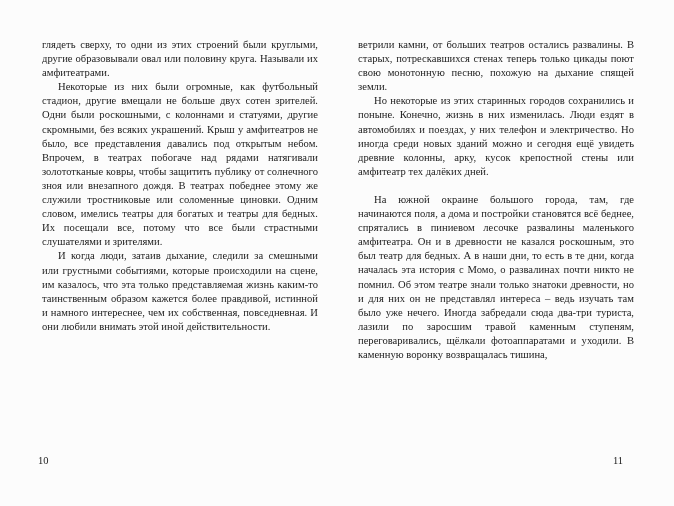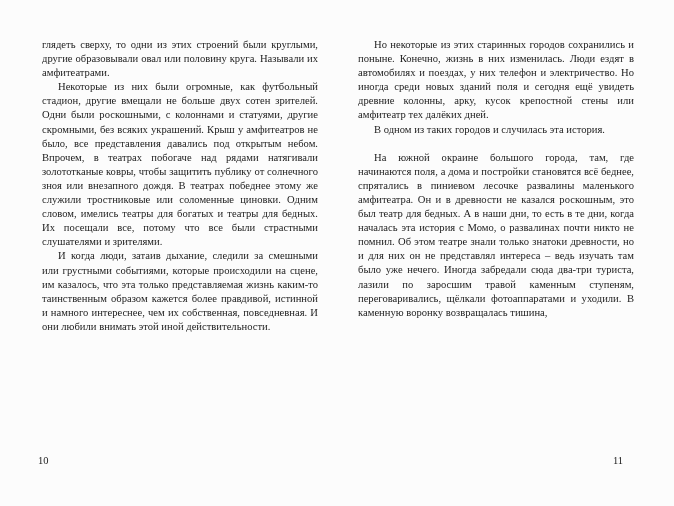--- a/index.html
+++ b/index.html
@@ -47,22 +47,22 @@
 
 <div class="spread">
 
   <div class="text-block left">
       <p class="">глядеть сверху, то одни из этих строений были круглыми, другие образовывали овал или половину круга. Называли их амфитеатрами.</p>
       <p class="indent">Некоторые из них были огромные, как футбольный стадион, другие вмещали не больше двух сотен зрителей. Одни были роскошными, с колоннами и статуями, другие скромными, без всяких украшений. Крыш у амфитеатров не было, все представления давались под открытым небом. Впрочем, в театрах побогаче над рядами натягивали золототканые ковры, чтобы защитить публику от солнечного зноя или внезапного дождя. В театрах победнее этому же служили тростниковые или соломенные циновки. Одним словом, имелись театры для богатых и театры для бедных. Их посещали все, потому что все были страстными слушателями и зрителями.</p>
       <p class="indent">И когда люди, затаив дыхание, следили за смешными или грустными событиями, которые происходили на сцене, им казалось, что эта только представляемая жизнь каким-то таинственным образом кажется более правдивой, истинной и намного интереснее, чем их собственная, повседневная. И они любили внимать этой иной действительности.</p>
     </div>
 
   <div class="text-block right">
-      <p class="indent">Но некоторые из этих старинных городов сохранились и поныне. Конечно, жизнь в них изменилась. Люди ездят в автомобилях и поездах, у них телефон и электричество. Но иногда среди новых зданий поля и сегодня ещё увидеть древние колонны, арку, кусок крепостной стены или амфитеатр тех далёких дней.</p>
-      <p class="indent">В одном из таких городов и случилась эта история.</p>
+      <p class="">ветрили камни, от больших театров остались развалины. В старых, потрескавшихся стенах теперь только цикады поют свою монотонную песню, похожую на дыхание спящей земли.</p>
+      <p class="indent">Но некоторые из этих старинных городов сохранились и поныне. Конечно, жизнь в них изменилась. Люди ездят в автомобилях и поездах, у них телефон и электричество. Но иногда среди новых зданий можно и сегодня ещё увидеть древние колонны, арку, кусок крепостной стены или амфитеатр тех далёких дней.</p>
       <p class="indent gap">На южной окраине большого города, там, где начинаются поля, а дома и постройки становятся всё беднее, спрятались в пиниевом лесочке развалины маленького амфитеатра. Он и в древности не казался роскошным, это был театр для бедных. А в наши дни, то есть в те дни, когда началась эта история с Момо, о развалинах почти никто не помнил. Об этом театре знали только знатоки древности, но и для них он не представлял интереса – ведь изучать там было уже нечего. Иногда забредали сюда два-три туриста, лазили по заросшим травой каменным ступеням, переговаривались, щёлкали фотоаппаратами и уходили. В каменную воронку возвращалась тишина,</p>
     </div>
 
   <div class="page-number left">10</div>
 
   <div class="page-number right">11</div>
 
 </div>
 
 </body></html>

